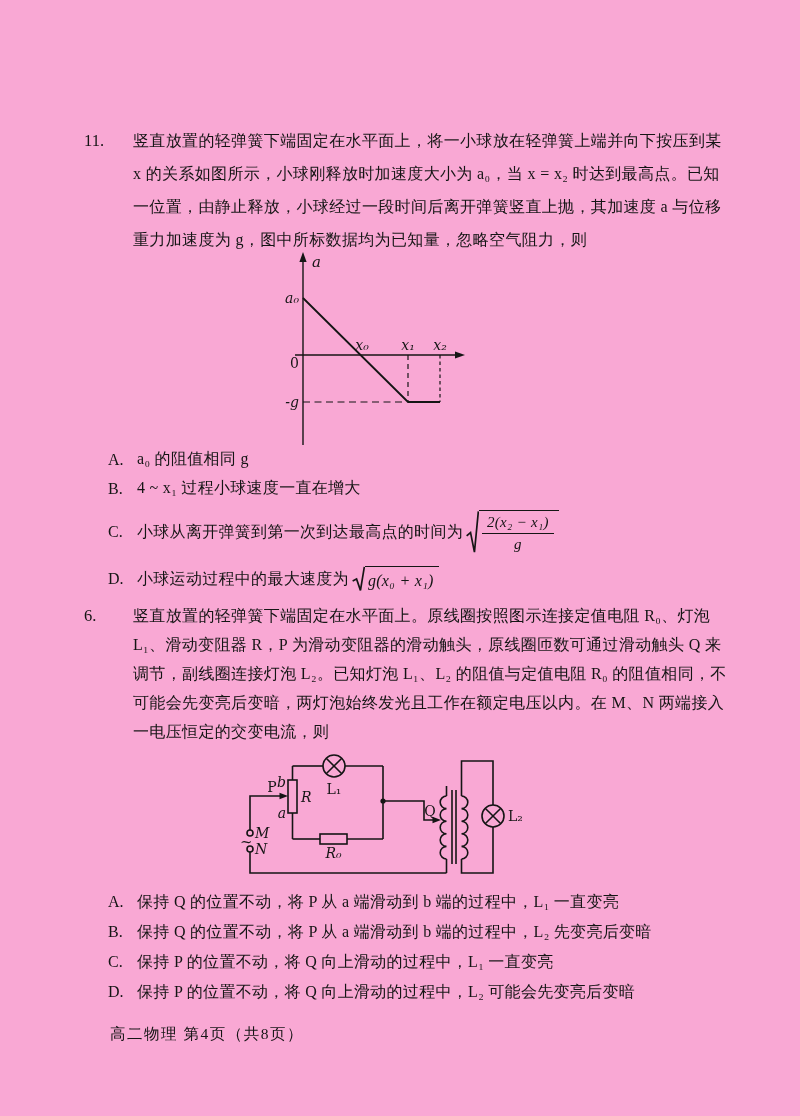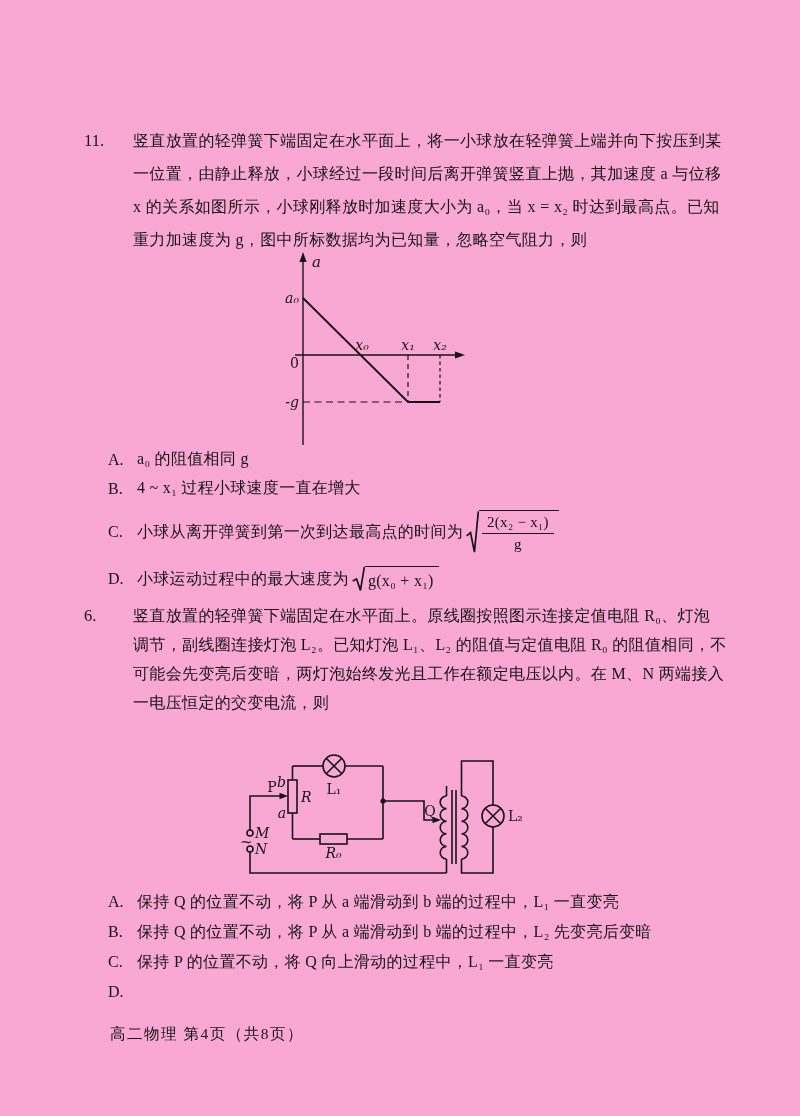--- a/index.html
+++ b/index.html
@@ -31,21 +31,21 @@
   .opt .lab { width:29px; flex:none; letter-spacing:0; }
   .opt-11a { top:443px; height:33px; }
   .opt-11b { top:472px; height:33px; }
   .opt-11c { top:503px; height:58px; }
   .opt-11d { top:559px; height:40px; }
   .opt-12a { top:887px; height:30px; }
   .opt-12b { top:917px; height:30px; }
   .opt-12c { top:947px; height:30px; }
   .opt-12d { top:977px; height:30px; }
 
-  .math { }
+  .math { font-style:italic; }
 
   
   .sqrt { display:inline-flex; align-items:stretch; vertical-align:middle; margin:0 3px; }
   .radhook { width:13px; flex:none; align-self:stretch; height:auto; }
   .vinc {
     border-top:1.5px solid #151515; display:flex; align-items:center;
     padding:2px 5px 0 3px;
   }
   .frac { display:flex; flex-direction:column; align-items:center; font-size:15px; line-height:1.3; }
   .frac .num { border-bottom:1.3px solid #151515; padding:0 5px 1px 5px; }
@@ -57,22 +57,22 @@
   }
 </style>
 </head>
 <body>
 
 <div class="page">
 
   <div class="pnum" style="top:124px;">11.</div>
   <div class="stem stem-11">
     <div>竖直放置的轻弹簧下端固定在水平面上，将一小球放在轻弹簧上端并向下按压到某</div>
+    <div>x 的关系如图所示，小球刚释放时加速度大小为 a₀，当 x = x₂ 时达到最高点。已知</div>
     <div>一位置，由静止释放，小球经过一段时间后离开弹簧竖直上抛，其加速度 a 与位移</div>
-    <div>x 的关系如图所示，小球刚释放时加速度大小为 a₀，当 x = x₂ 时达到最高点。已知</div>
     <div>重力加速度为 g，图中所标数据均为已知量，忽略空气阻力，则</div>
   </div>
 
   <svg class="fig" style="left:275px; top:250px;" width="200" height="200" viewBox="0 0 200 200">
     <g stroke="#151515" stroke-width="1.4" fill="none">
       <line x1="28" y1="8" x2="28" y2="195"></line>
       <line x1="20" y1="105" x2="184" y2="105"></line>
     </g>
     <polygon points="28,2 24.4,12 31.6,12" fill="#151515"></polygon>
     <polygon points="190,105 180,101.4 180,108.6" fill="#151515"></polygon>
@@ -124,20 +124,21 @@
       <svg class="radhook" viewBox="0 0 20 40" preserveAspectRatio="none">
         <path d="M1,23 L7,20 L13,37.5 L19,1.2" fill="none" stroke="#151515" stroke-width="1.7" vector-effect="non-scaling-stroke"></path>
       </svg>
       <span class="vinc math">g(x₀ + x₁)</span>
     </span>
   </div>
 
   <div class="pnum" style="top:601px; line-height:29px;">6.</div>
   <div class="stem stem-12">
     <div>竖直放置的轻弹簧下端固定在水平面上。原线圈按照图示连接定值电阻 R₀、灯泡</div>
+    <div>L₁、滑动变阻器 R，P 为滑动变阻器的滑动触头，原线圈匝数可通过滑动触头 Q 来</div>
     <div>调节，副线圈连接灯泡 L₂。已知灯泡 L₁、L₂ 的阻值与定值电阻 R₀ 的阻值相同，不</div>
     <div>可能会先变亮后变暗，两灯泡始终发光且工作在额定电压以内。在 M、N 两端接入</div>
     <div>一电压恒定的交变电流，则</div>
   </div>
 
   <svg class="fig" style="left:240px; top:753px;" width="290" height="138" viewBox="0 0 290 138">
     <g stroke="#151515" stroke-width="1.6" fill="none">
 
       <polyline points="10,77 10,43 41,43"></polyline>
       <polyline points="10,99 10,120 206.5,120"></polyline>
@@ -202,17 +203,18 @@
   <div class="opt opt-12b">
     <span class="lab">B.</span>
     <span>保持 Q 的位置不动，将 P 从 a 端滑动到 b 端的过程中，L₂ 先变亮后变暗</span>
   </div>
   <div class="opt opt-12c">
     <span class="lab">C.</span>
     <span>保持 P 的位置不动，将 Q 向上滑动的过程中，L₁ 一直变亮</span>
   </div>
   <div class="opt opt-12d">
     <span class="lab">D.</span>
+    <span>保持 P 的位置不动，将 Q 向上滑动的过程中，L₂ 可能会先变亮后变暗</span>
   </div>
 
   <div class="footer">高二物理 第4页（共8页）</div>
 
 </div>
 
 </body></html>

